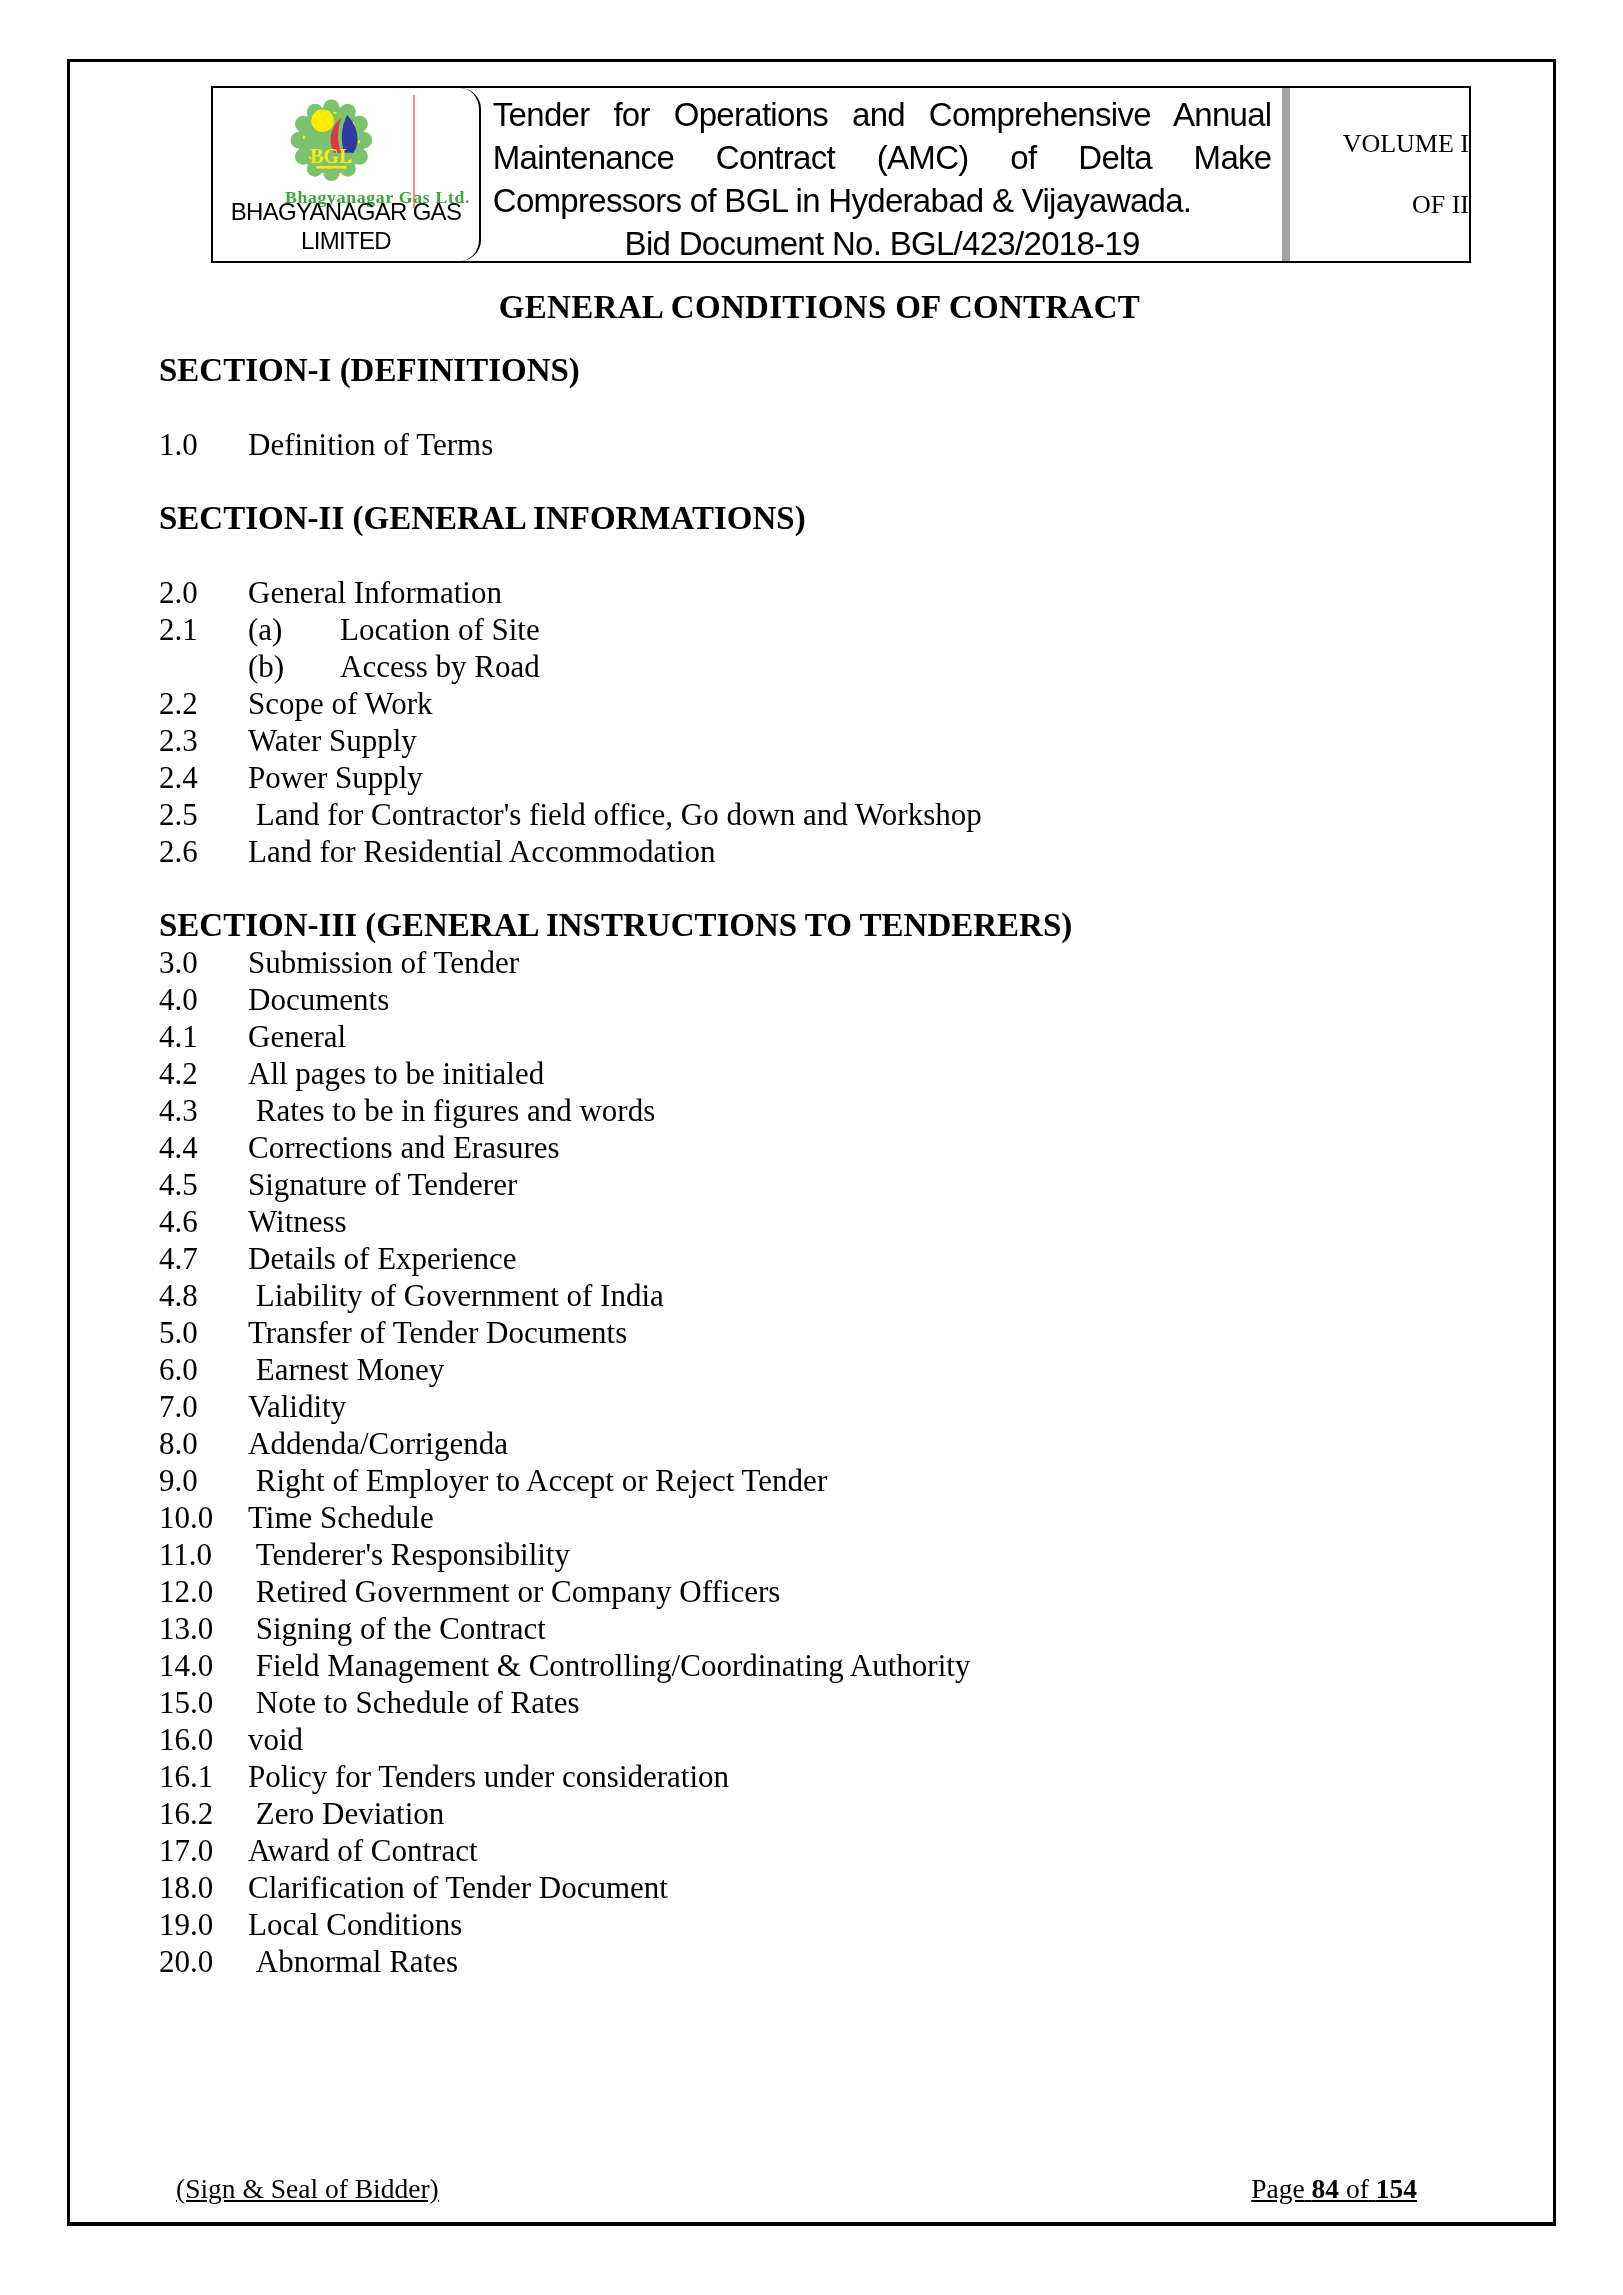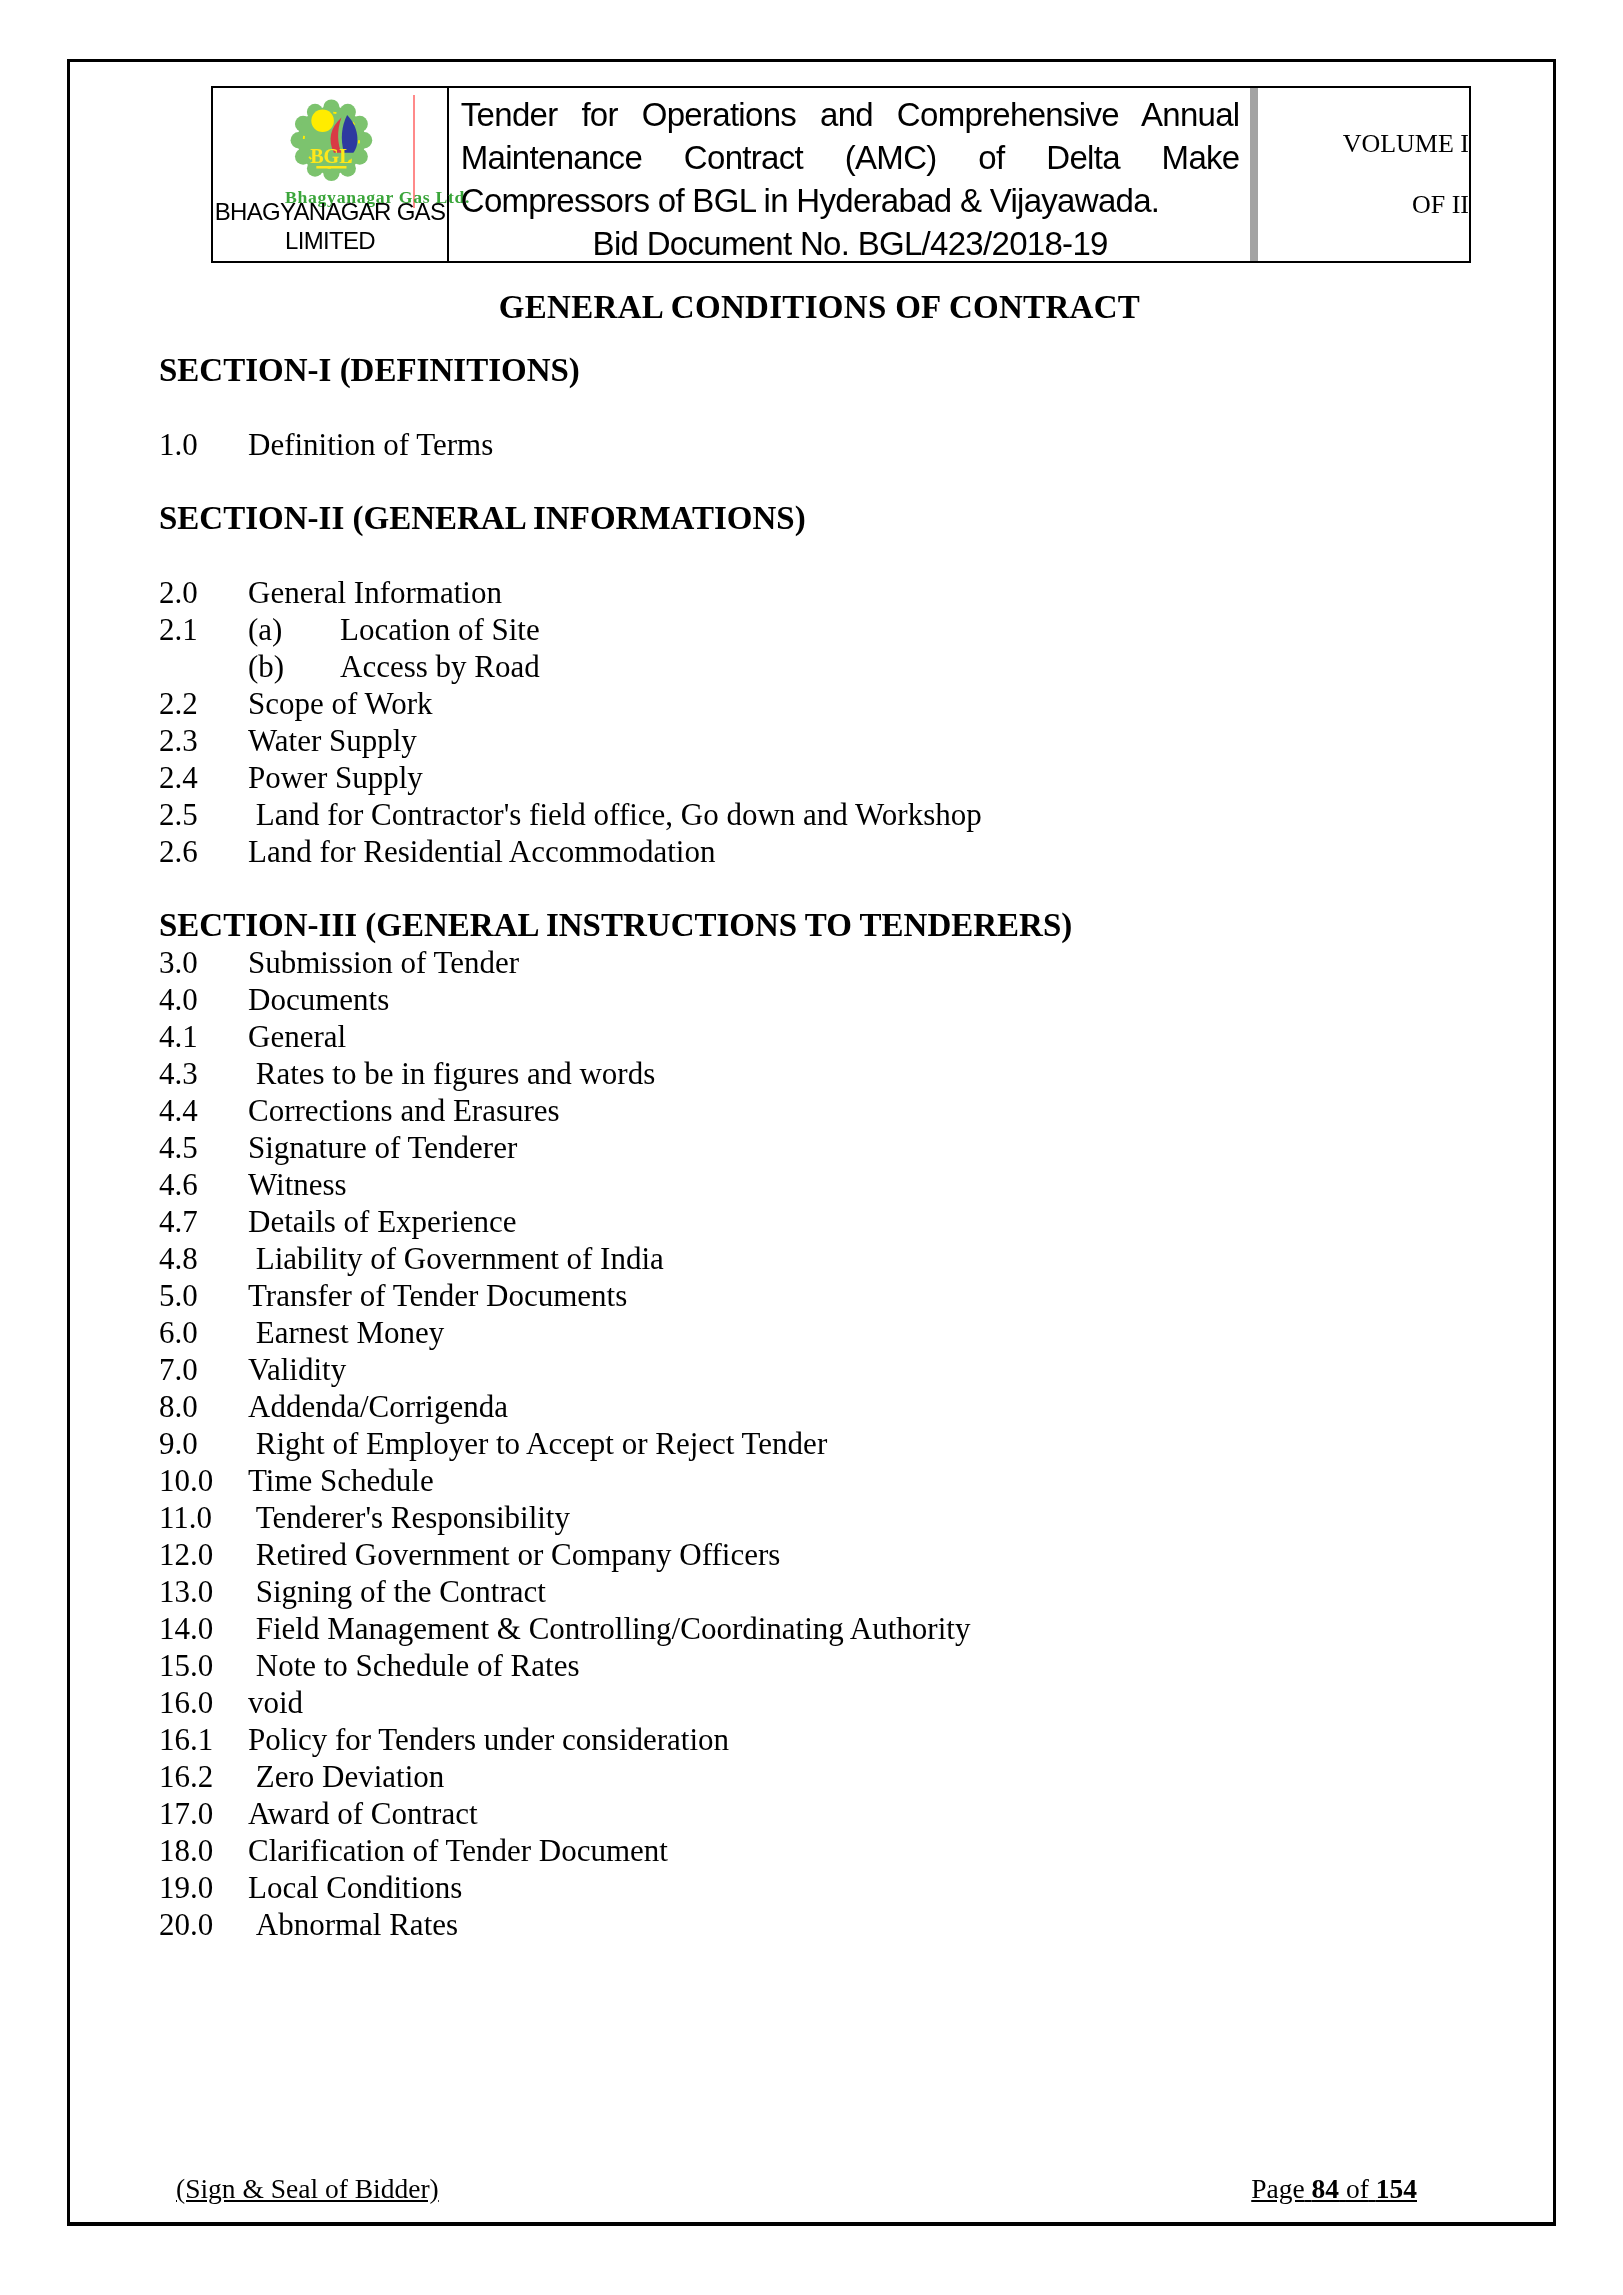--- a/index.html
+++ b/index.html
@@ -23,21 +23,21 @@
   
   .header-table{
     display:flex;
     margin:23.6px 0 0 141px;
     width:1260px;height:177px;
     border:2.6px solid #000;
     box-sizing:border-box;
     background:#fff;
   }
   .cell{box-sizing:border-box;position:relative;}
-  .logo-cell{width:236px;border-right:2px solid #000;}
+  .logo-cell{width:268px;border-right:2px solid #000;border-radius:21px;}
   .logo-wrap{
     position:absolute;left:72px;top:7.9px;
     width:128px;height:113px;
     border-right:2px solid #ff8a8a;
   }
   .logo-svg{display:block;margin:0 auto;}
   .logo-subtitle{
     margin-top:0;
     font-family:"Liberation Serif","DejaVu Serif",serif;
     font-weight:bold;
@@ -239,20 +239,25 @@
 
     <span class="txt">Documents</span>
   </div>
 
   <div class="row">
     <span class="num">4.1</span>
 
     <span class="txt">General</span>
   </div>
 
+  <div class="row">
+    <span class="num">4.2</span>
+
+    <span class="txt">All pages to be initialed</span>
+  </div>
 
   <div class="row">
     <span class="num">4.3</span>
 
     <span class="txt"> Rates to be in figures and words</span>
   </div>
 
   <div class="row">
     <span class="num">4.4</span>
 

